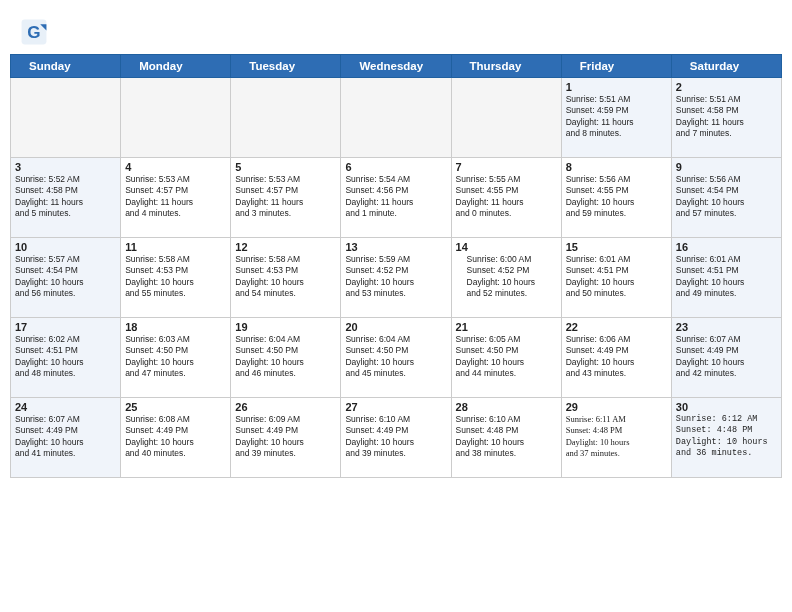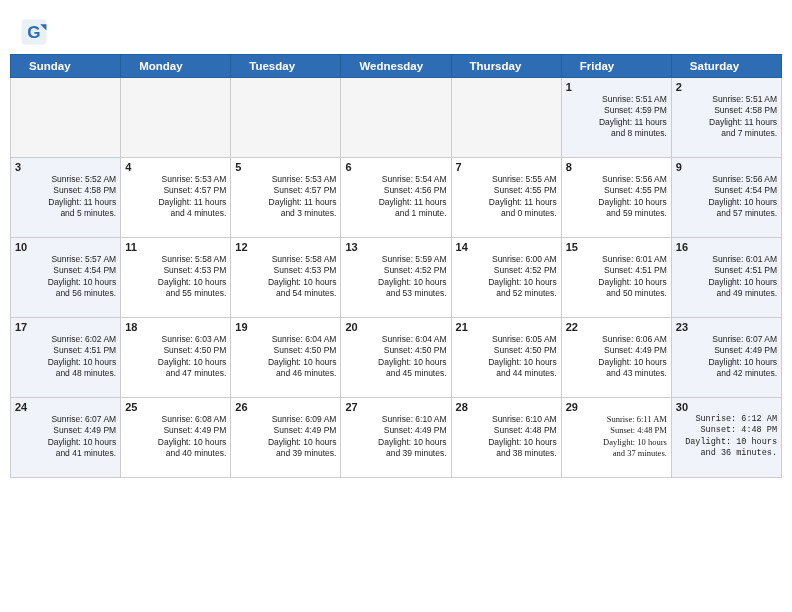--- a/index.html
+++ b/index.html
@@ -78,21 +78,20 @@
     .day-num {
       font-size: 11px;
       font-weight: bold;
       display: block;
       margin-bottom: 1px;
     }
     .day-info {
       font-size: 8.5px;
       line-height: 1.35;
       color: #222;
-      text-align: right;
     }
   </style>
 </head>
 <body>
 
 <div class="header">
   <div class="logo">
     <svg class="logo-icon" viewBox="0 0 36 36">
       <rect x="2" y="2" width="32" height="32" rx="4" fill="#e8f0f8"></rect>
       <text x="18" y="26" text-anchor="middle" font-size="22" fill="#2e6db4" font-weight="bold">G</text>
@@ -219,21 +218,21 @@
           </td>
           <td>
             <span class="day-num">13</span>
             <div class="day-info" style="white-space: pre-line;">Sunrise: 5:59 AM
 Sunset: 4:52 PM
 Daylight: 10 hours
 and 53 minutes.</div>
           </td>
           <td>
             <span class="day-num">14</span>
-            <div class="day-info" style="white-space: pre-line;">Sunrise: 6:00 AM
+            <div class="day-info" style="white-space: pre-line; margin-left: 11px;">Sunrise: 6:00 AM
 Sunset: 4:52 PM
 Daylight: 10 hours
 and 52 minutes.</div>
           </td>
           <td>
             <span class="day-num">15</span>
             <div class="day-info" style="white-space: pre-line;">Sunrise: 6:01 AM
 Sunset: 4:51 PM
 Daylight: 10 hours
 and 50 minutes.</div>

